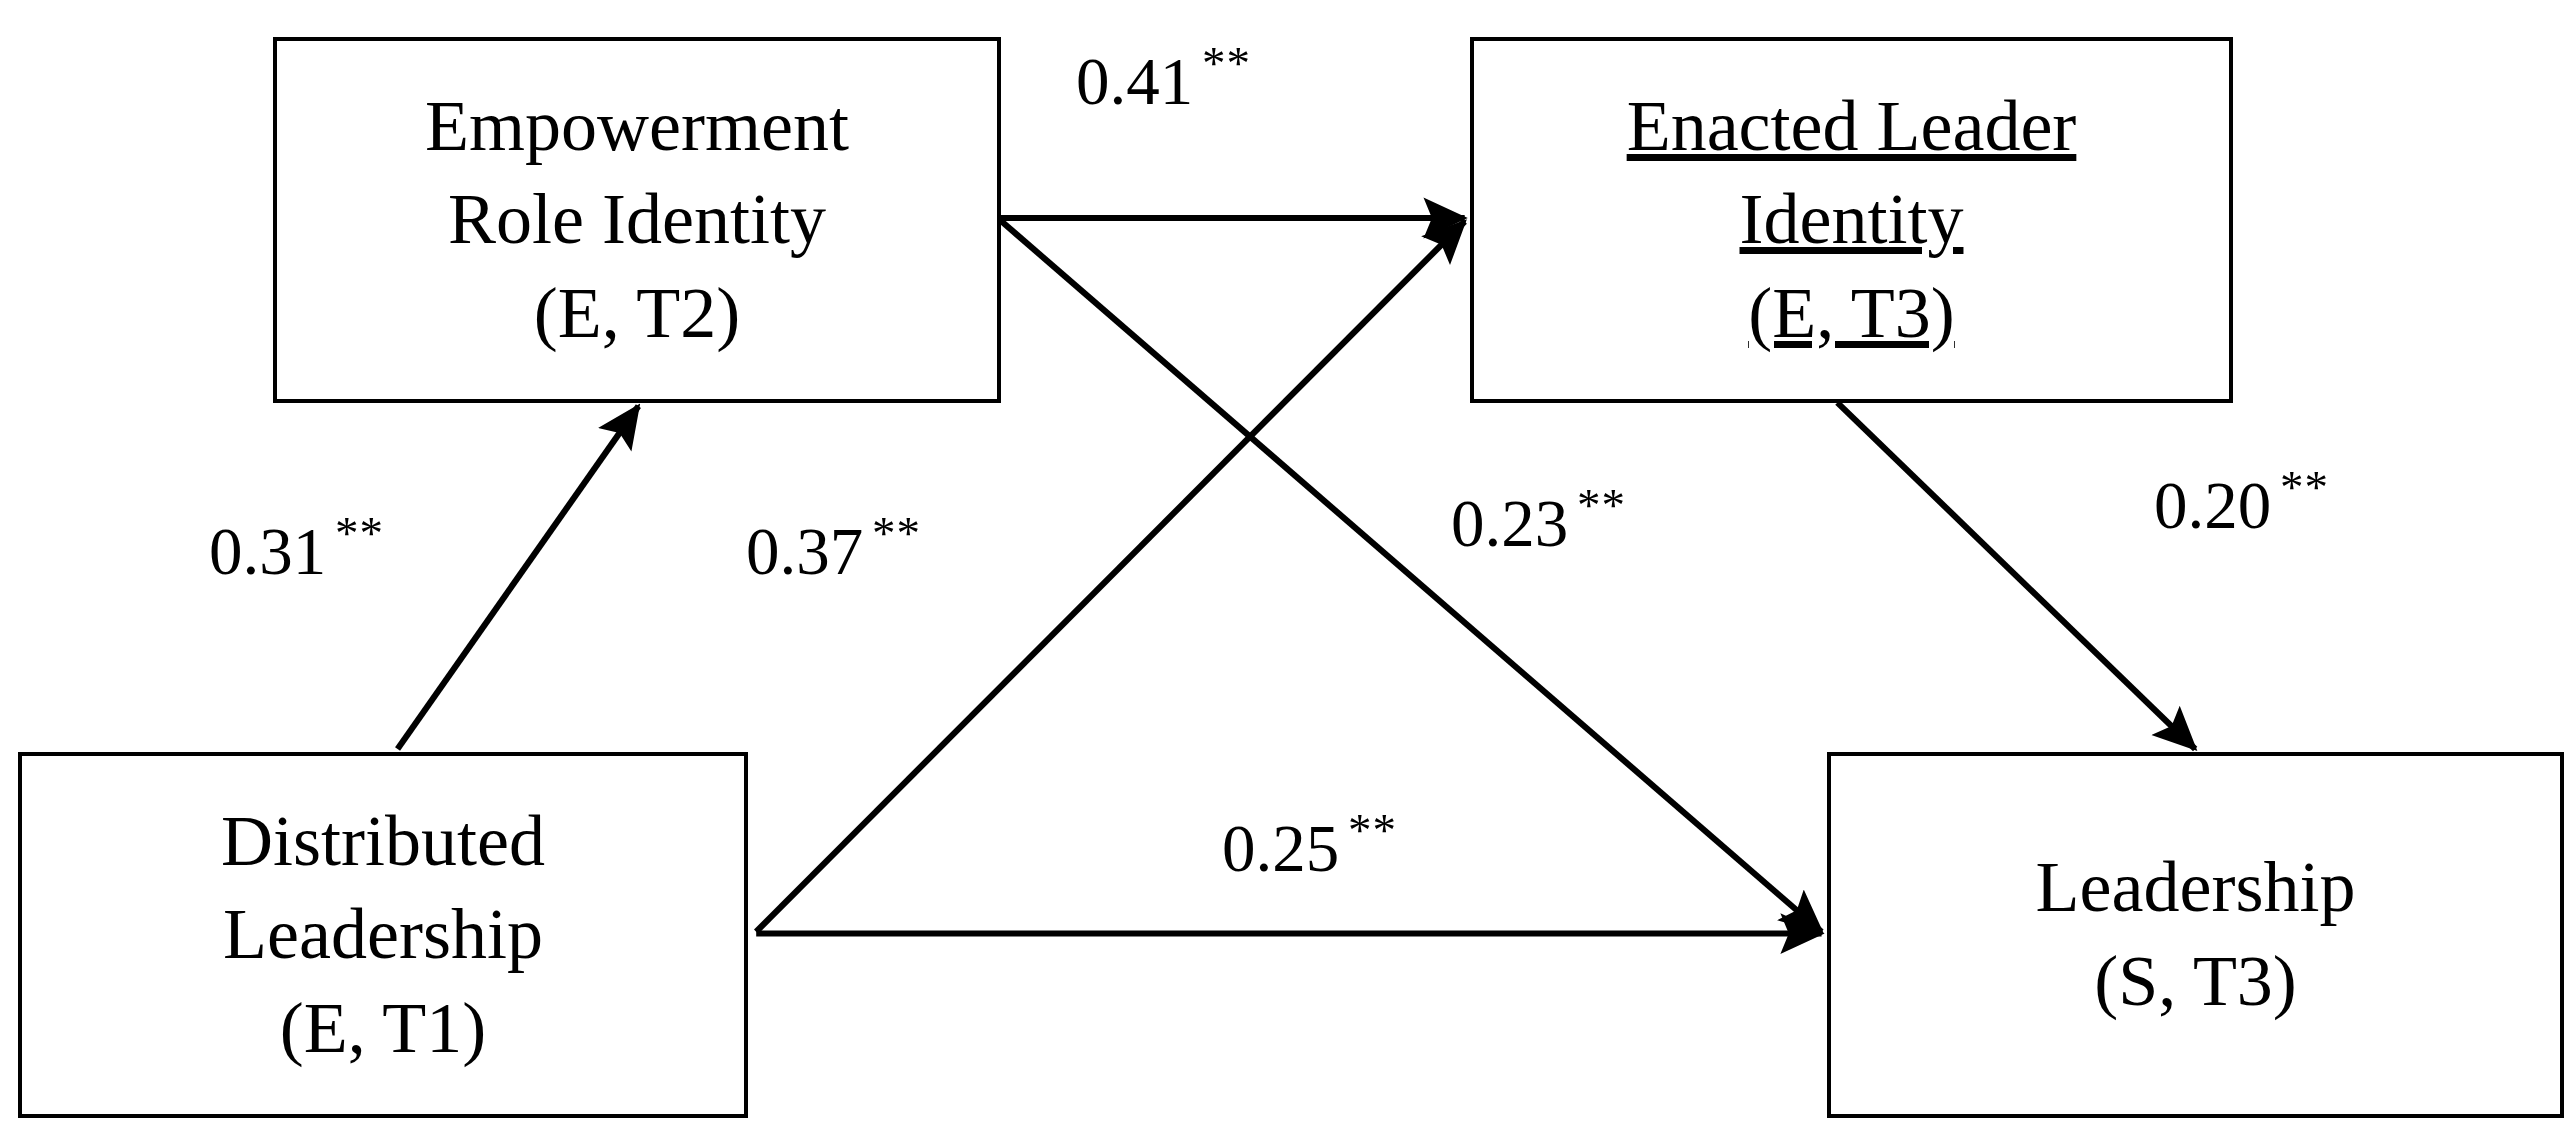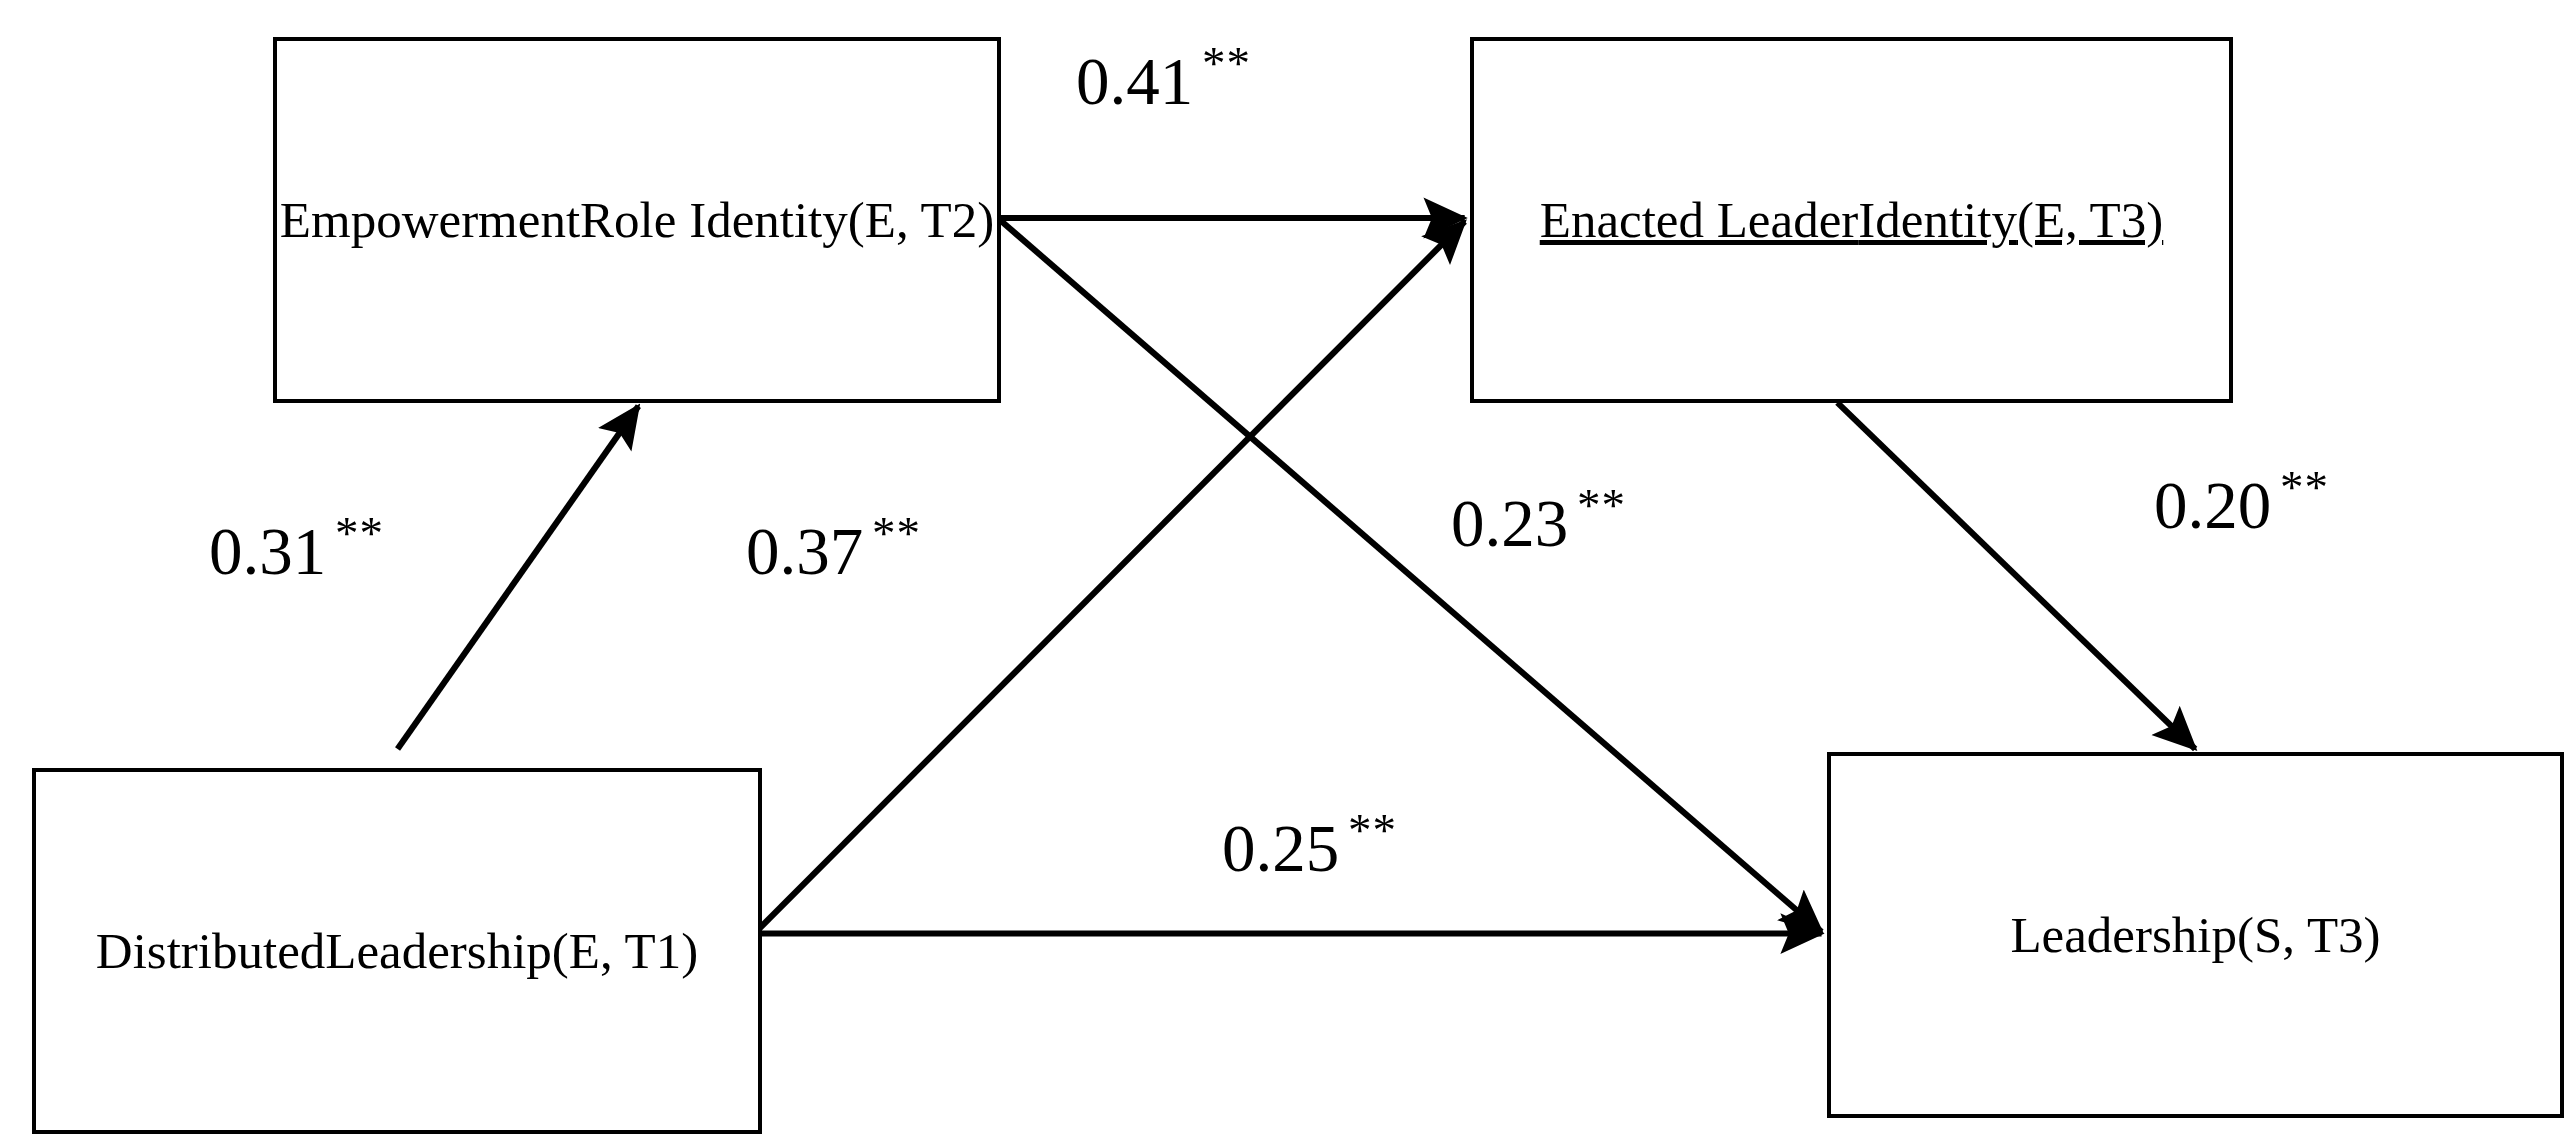--- a/index.html
+++ b/index.html
@@ -27,26 +27,26 @@
     top: 0;
     width: 2576px;
     height: 1148px;
   }
   .node-box {
     position: absolute;
     box-sizing: border-box;
     border: 4.4px solid #000000;
     background: #ffffff;
     display: flex;
-    flex-direction: row;
+    flex-direction: column;
     align-items: center;
     justify-content: center;
     text-align: center;
     line-height: 1.30;
-    font-size: 51px;
+    font-size: 72px;
     font-weight: normal;
     z-index: 3;
   }
   .node-line {
     display: block;
     white-space: nowrap;
   }
   .edge-label {
     position: absolute;
     white-space: nowrap;
@@ -58,21 +58,21 @@
   .edge-label .stars {
     font-size: 47px;
     vertical-align: 24.6px;
     letter-spacing: 0.9px;
     margin-left: 8.8px;
   }
 
   
   #node-empowerment    { left: 273px;  top: 37px;   width: 728px; height: 366px; }
   #node-enacted        { left: 1470px; top: 37px;   width: 763px; height: 366px; text-decoration: underline; }
-  #node-distributed    { left: 32px;   top: 752px;  width: 730px; height: 366px; margin-top: 16px; }
+  #node-distributed    { left: 18px;   top: 752px;  width: 730px; height: 366px; }
   #node-emergence      { left: 1827px; top: 752px;  width: 737px; height: 366px; }
 
   
   #label-041 { left: 1076px; top: 40px;   }
   #label-031 { left: 209px;  top: 510px;  }
   #label-029 { left: 746px;  top: 510px;  }
   #label-032 { left: 1451px; top: 482px;  }
   #label-020 { left: 2154px; top: 464px;  }
   #label-025 { left: 1222px; top: 807px;  }
 </style>

